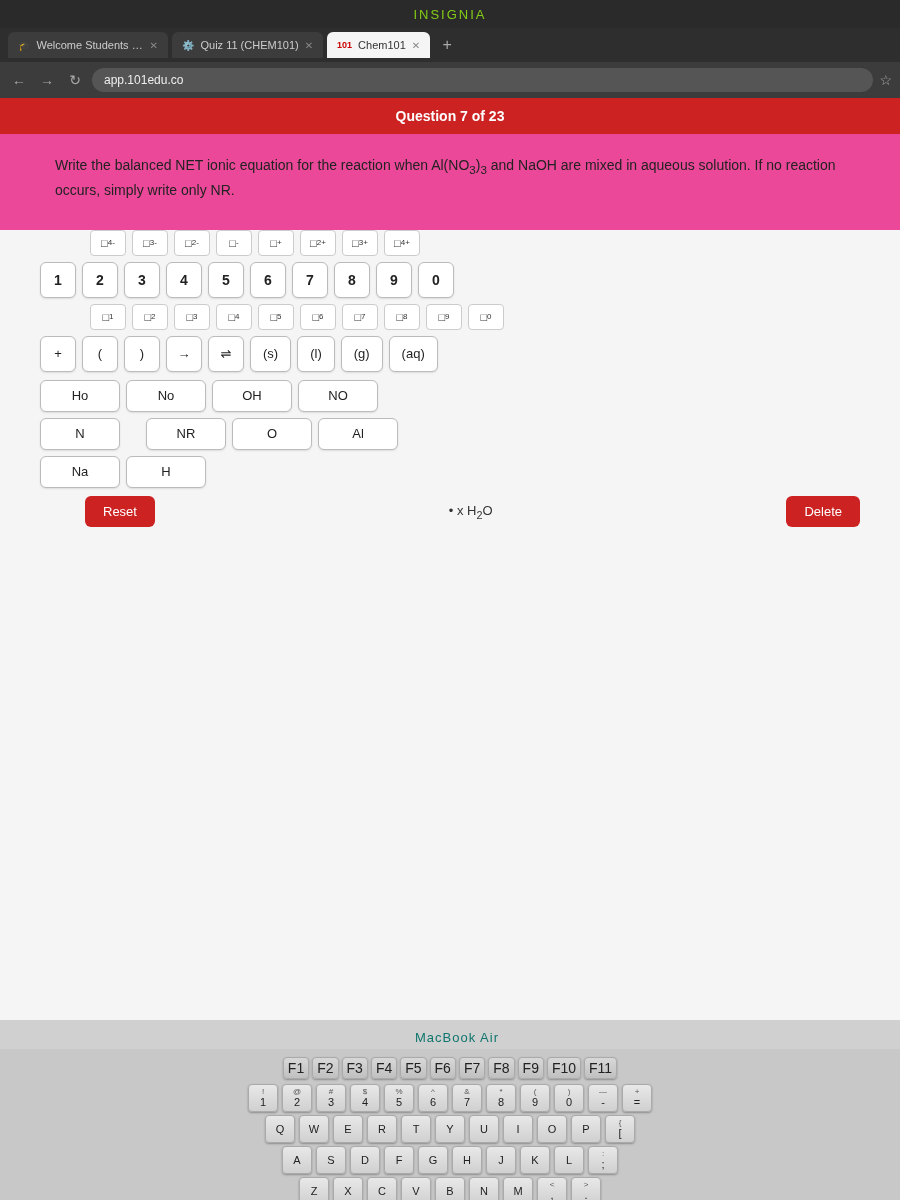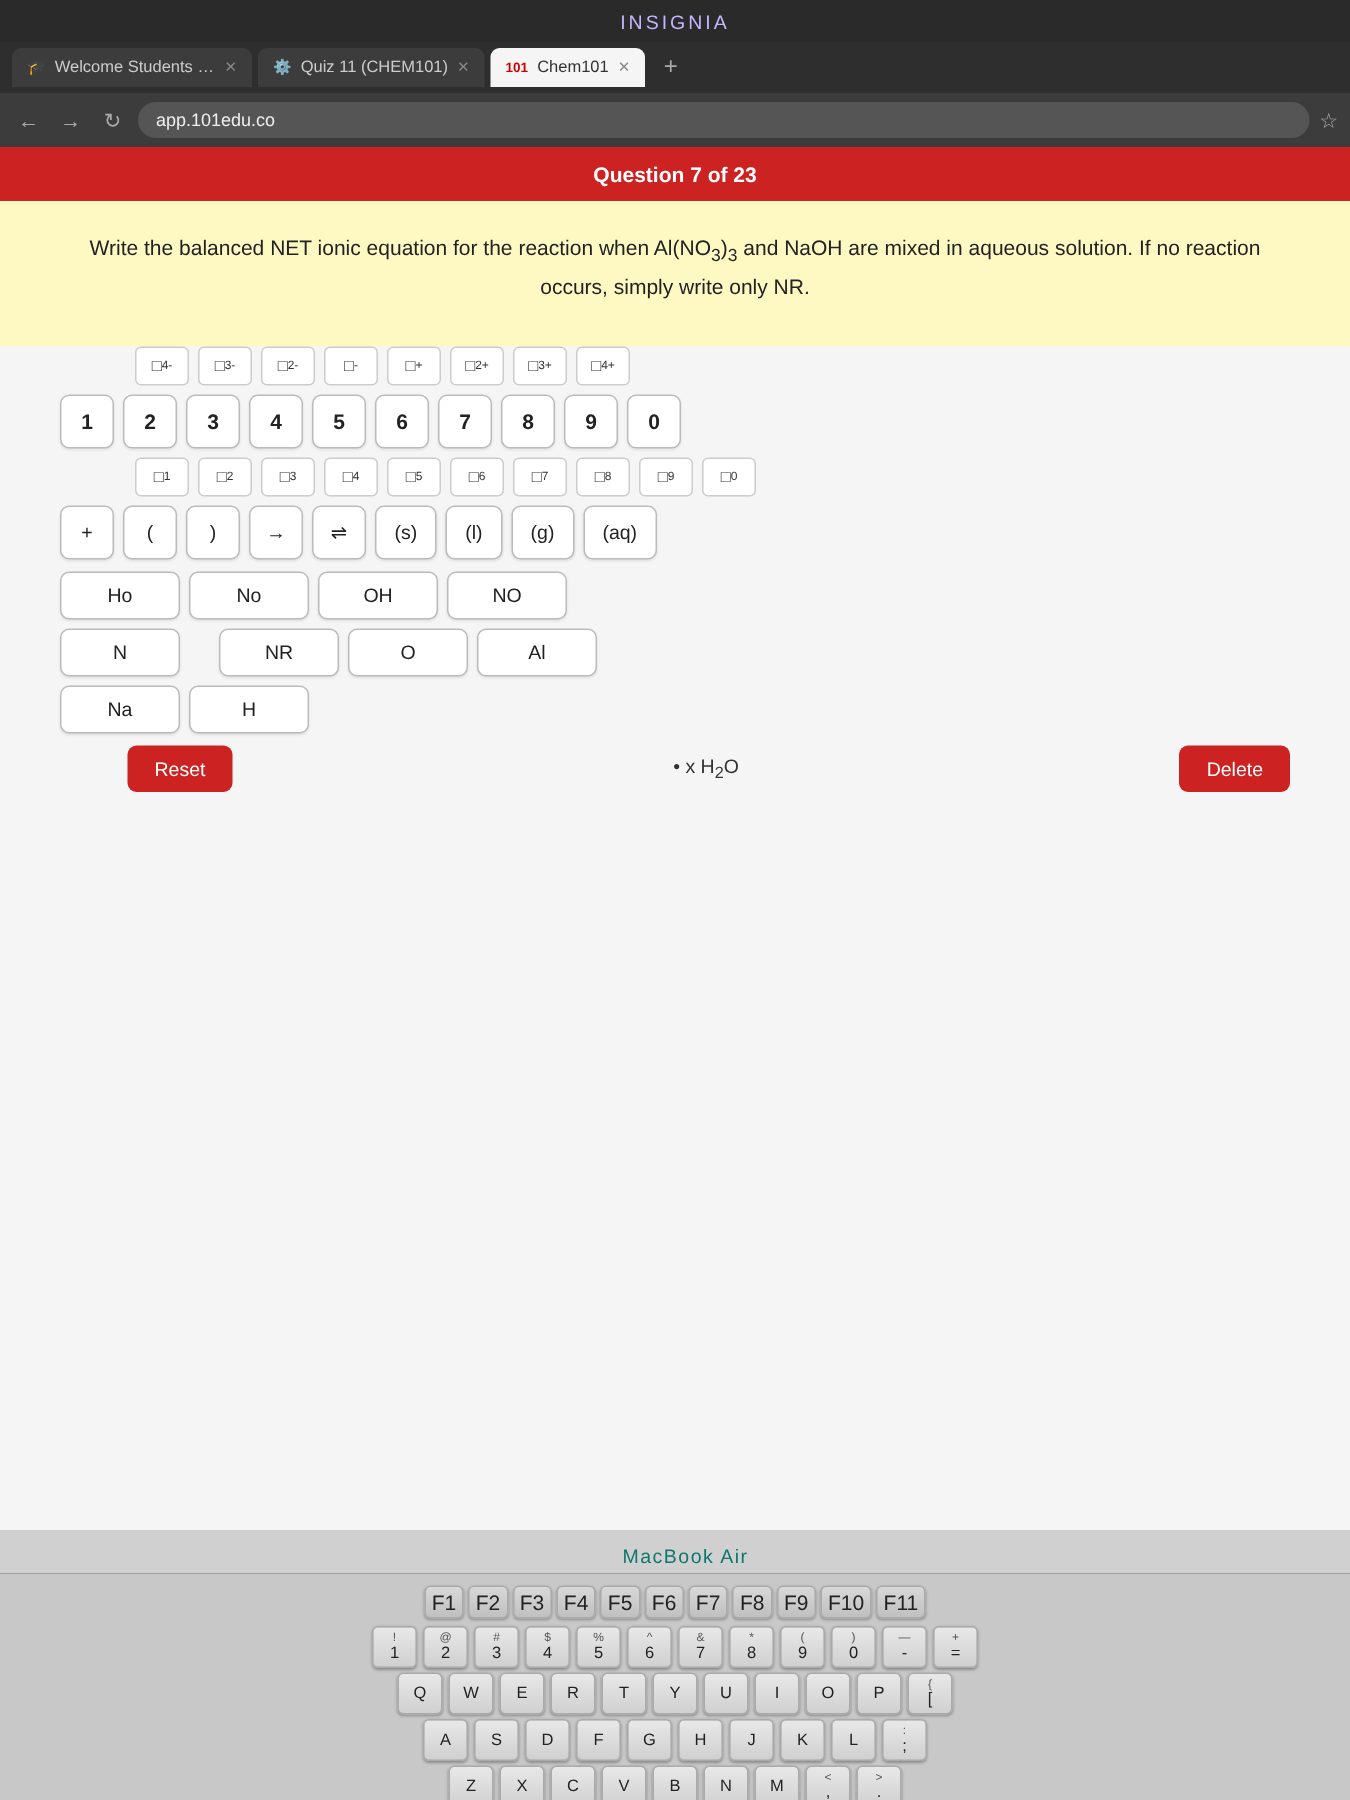--- a/index.html
+++ b/index.html
@@ -14,21 +14,21 @@
     
     .top-bar {
       width: 100%;
       height: 28px;
       background: #2a2a2a;
       display: flex;
       align-items: center;
       justify-content: center;
     }
     .top-bar-logo {
-      color: #c4b5fd;
+      color: #84cc16;
       font-size: 13px;
       letter-spacing: 2px;
     }
     .tab-bar {
       display: flex;
       align-items: center;
       height: 34px;
       background: #2e2e2e;
       padding: 0 8px;
       gap: 4px;
@@ -117,23 +117,22 @@
       background: #cc2222;
       color: white;
       text-align: center;
       padding: 10px;
       font-size: 14px;
       font-weight: 700;
     }
 
     
     .question-area {
-      padding: 20px 40px 10px 40px;
-      background: #fef9c3;
-      text-align: center;
+      padding: 20px 40px 10px 55px;
+      background: #ec4899;
     }
     .question-text {
       font-size: 14px;
       color: #222;
       line-height: 1.6;
       margin-bottom: 18px;
     }
 
     
     .chem-keyboard {

